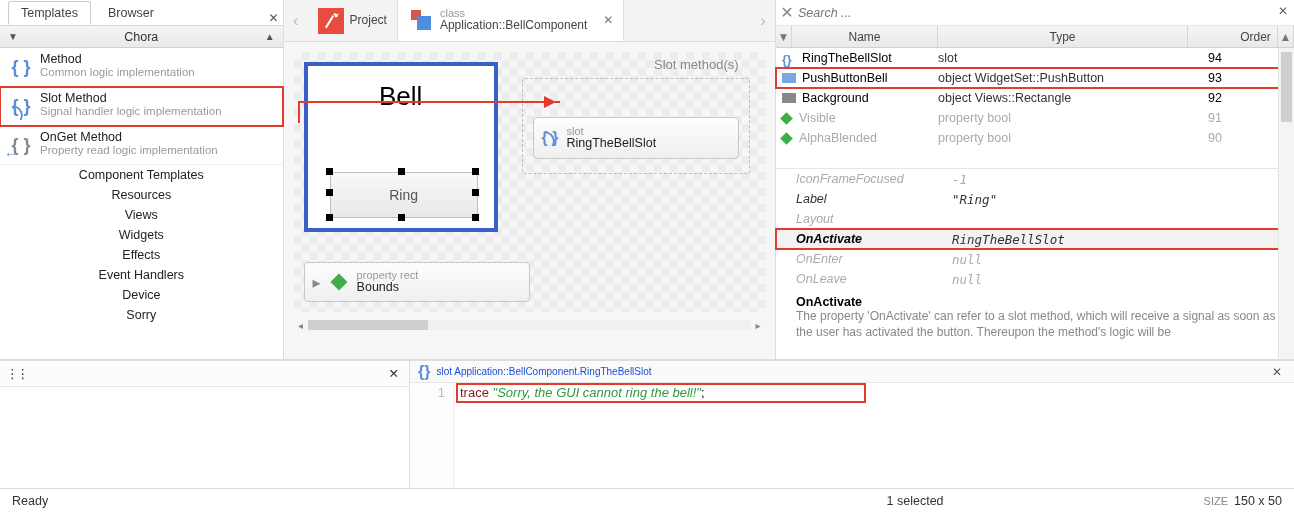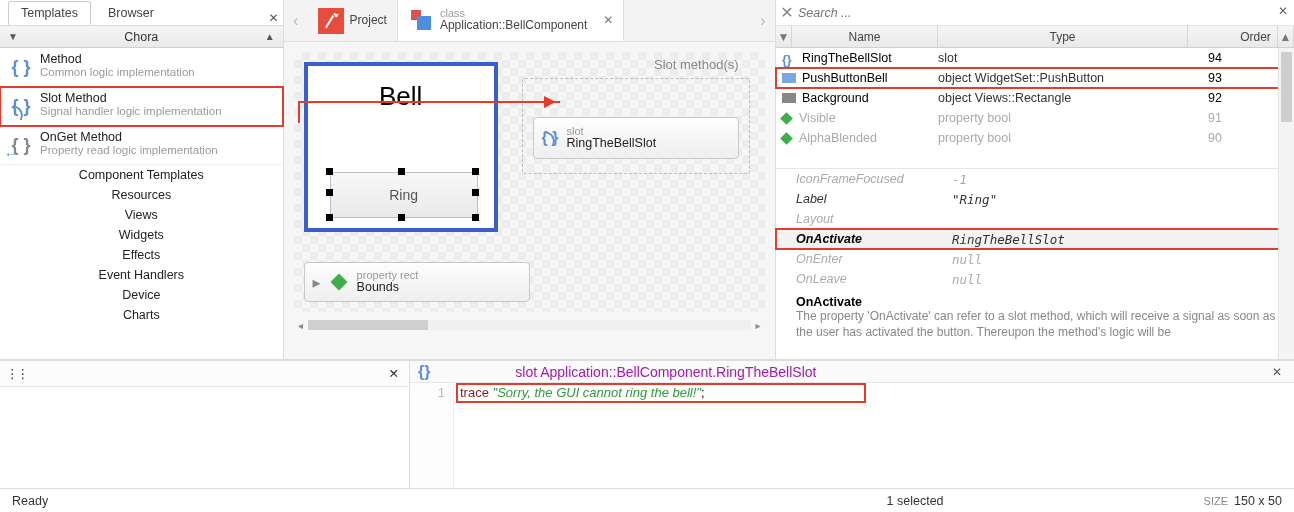--- a/index.html
+++ b/index.html
@@ -98,21 +98,21 @@
 .help{padding:6px 12px 0 20px;}
 .help .ht{font-weight:bold; font-size:12.5px;}
 .help .hd{font-size:12px; color:#888; line-height:1.3; max-height:32px; overflow:hidden;}
 
 
 .bottom{flex:1; display:flex; border-top:1px solid #ddd;}
 .bot-left{width:410px; border-right:1px solid #ddd;}
 .bot-right{flex:1; display:flex; flex-direction:column;}
 .code-tab{height:22px; display:flex; align-items:center; padding:0 8px; color:#666; background:#fafafa; border-bottom:1px solid #e6e6e6;}
 .code-tab .ci{color:#5a8fd6;font-weight:bold;margin-right:6px;}
-.code-tab input{border:0;background:transparent;font-size:14px;color:#a21caf;width:380px;outline:0;text-align:right;}
+.code-tab input{border:0;background:transparent;font-size:10px;color:#1d4ed8;width:380px;outline:0;}
 .code{flex:1; display:flex; font-family:Consolas,monospace; font-size:13px; position:relative;}
 .gut{width:44px; text-align:right; color:#bbb; padding:2px 8px 0 0; background:#fdfdfd; border-right:1px solid #eee;}
 .ln{padding:2px 0 0 6px;}
 .kw{color:#7f1d1d;} .str{color:#2e9a3a; font-style:italic;}
 .codeHi{position:absolute; left:46px; top:0; width:410px; height:20px; border:2px solid #e33b2e; pointer-events:none;}
 .bbar{height:24px; border-top:1px solid #ddd; display:flex; align-items:center; font-size:12.5px; color:#333; padding:0 12px;}
 .bbar .sel{margin-left:auto; margin-right:260px;}
 .bbar .sz{color:#888; font-size:11px; margin-right:6px;}
 
 .pcloser { position:absolute; top:4px; right:6px; color:#666; font-size:12px;}
@@ -155,21 +155,21 @@
             <div class="d">Property read logic implementation</div>
           </div>
     </div>
     <div class="cat-item">Component Templates</div>
     <div class="cat-item">Resources</div>
     <div class="cat-item">Views</div>
     <div class="cat-item">Widgets</div>
     <div class="cat-item">Effects</div>
     <div class="cat-item">Event Handlers</div>
     <div class="cat-item">Device</div>
-    <div class="cat-item">Charts</div>
+    <div class="cat-item">Sorry</div>
   </div>
 
   <div class="col col-center">
     <div class="editor-tabs">
       <div class="ed-nav">‹</div>
       <div class="ed-tab">
         <div class="ed-ico1">
           <svg viewBox="0 0 24 24">
                 <path d="M4 20 L14 4 L16 6 L6 22 Z M15 3 l3 3 l2 -2 l-3 -3 Z" fill="#fff"></path>
                 <circle cx="19" cy="5" r="2" fill="#fff"></circle>

